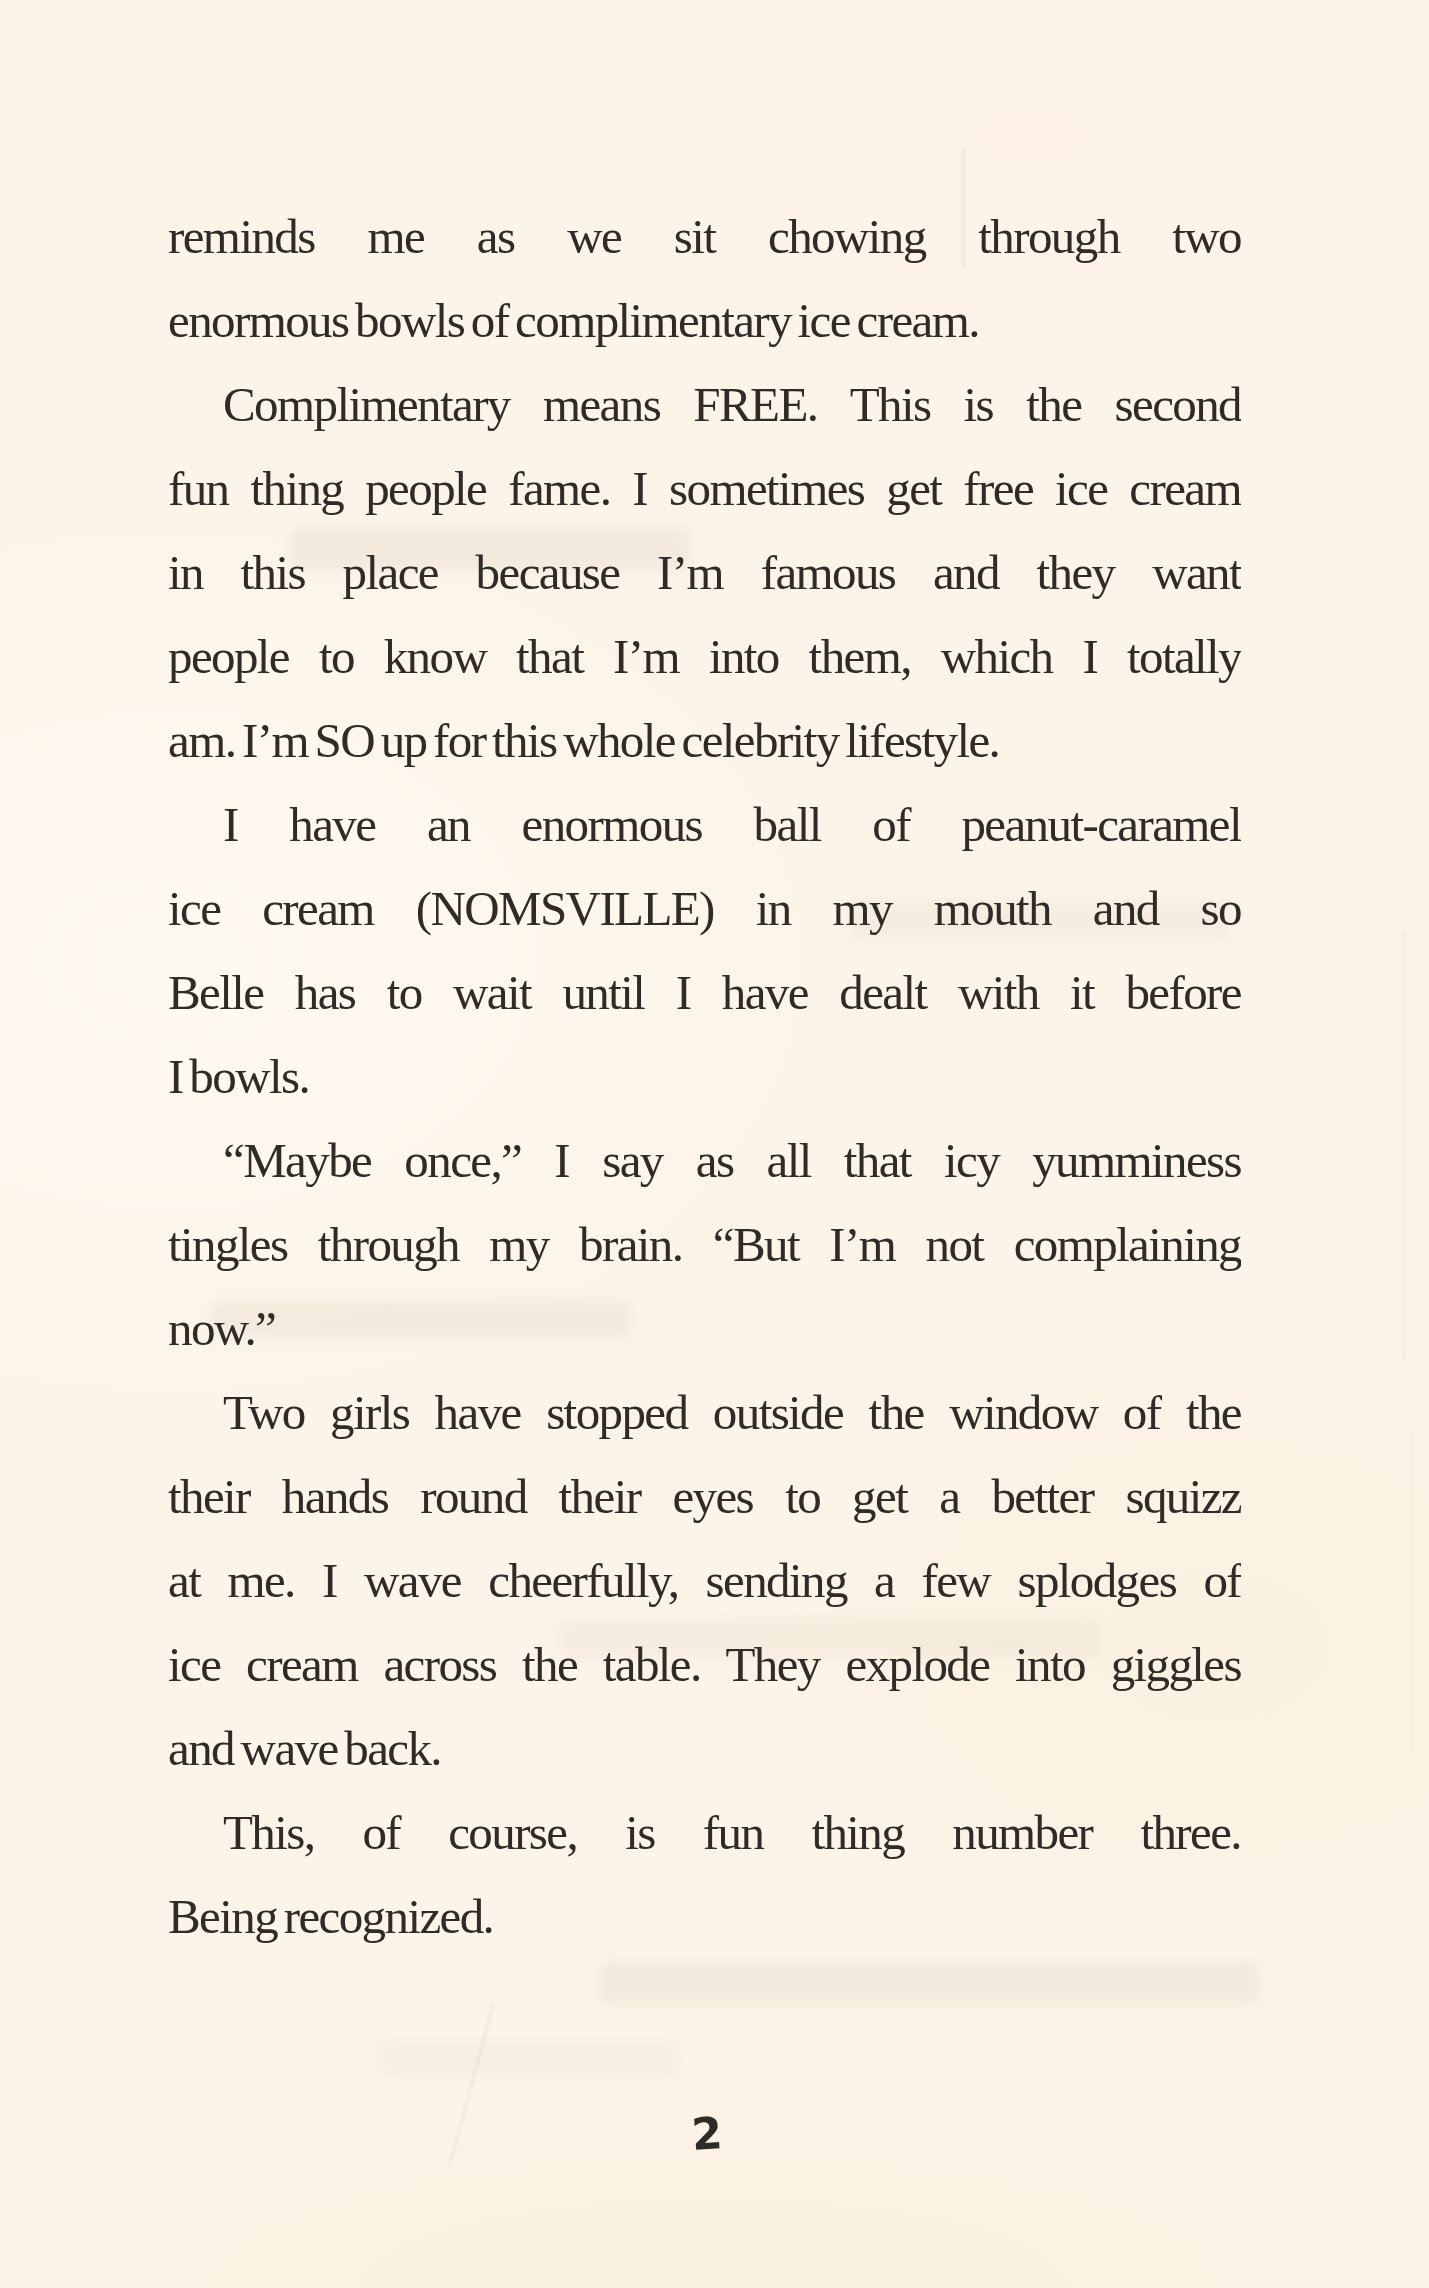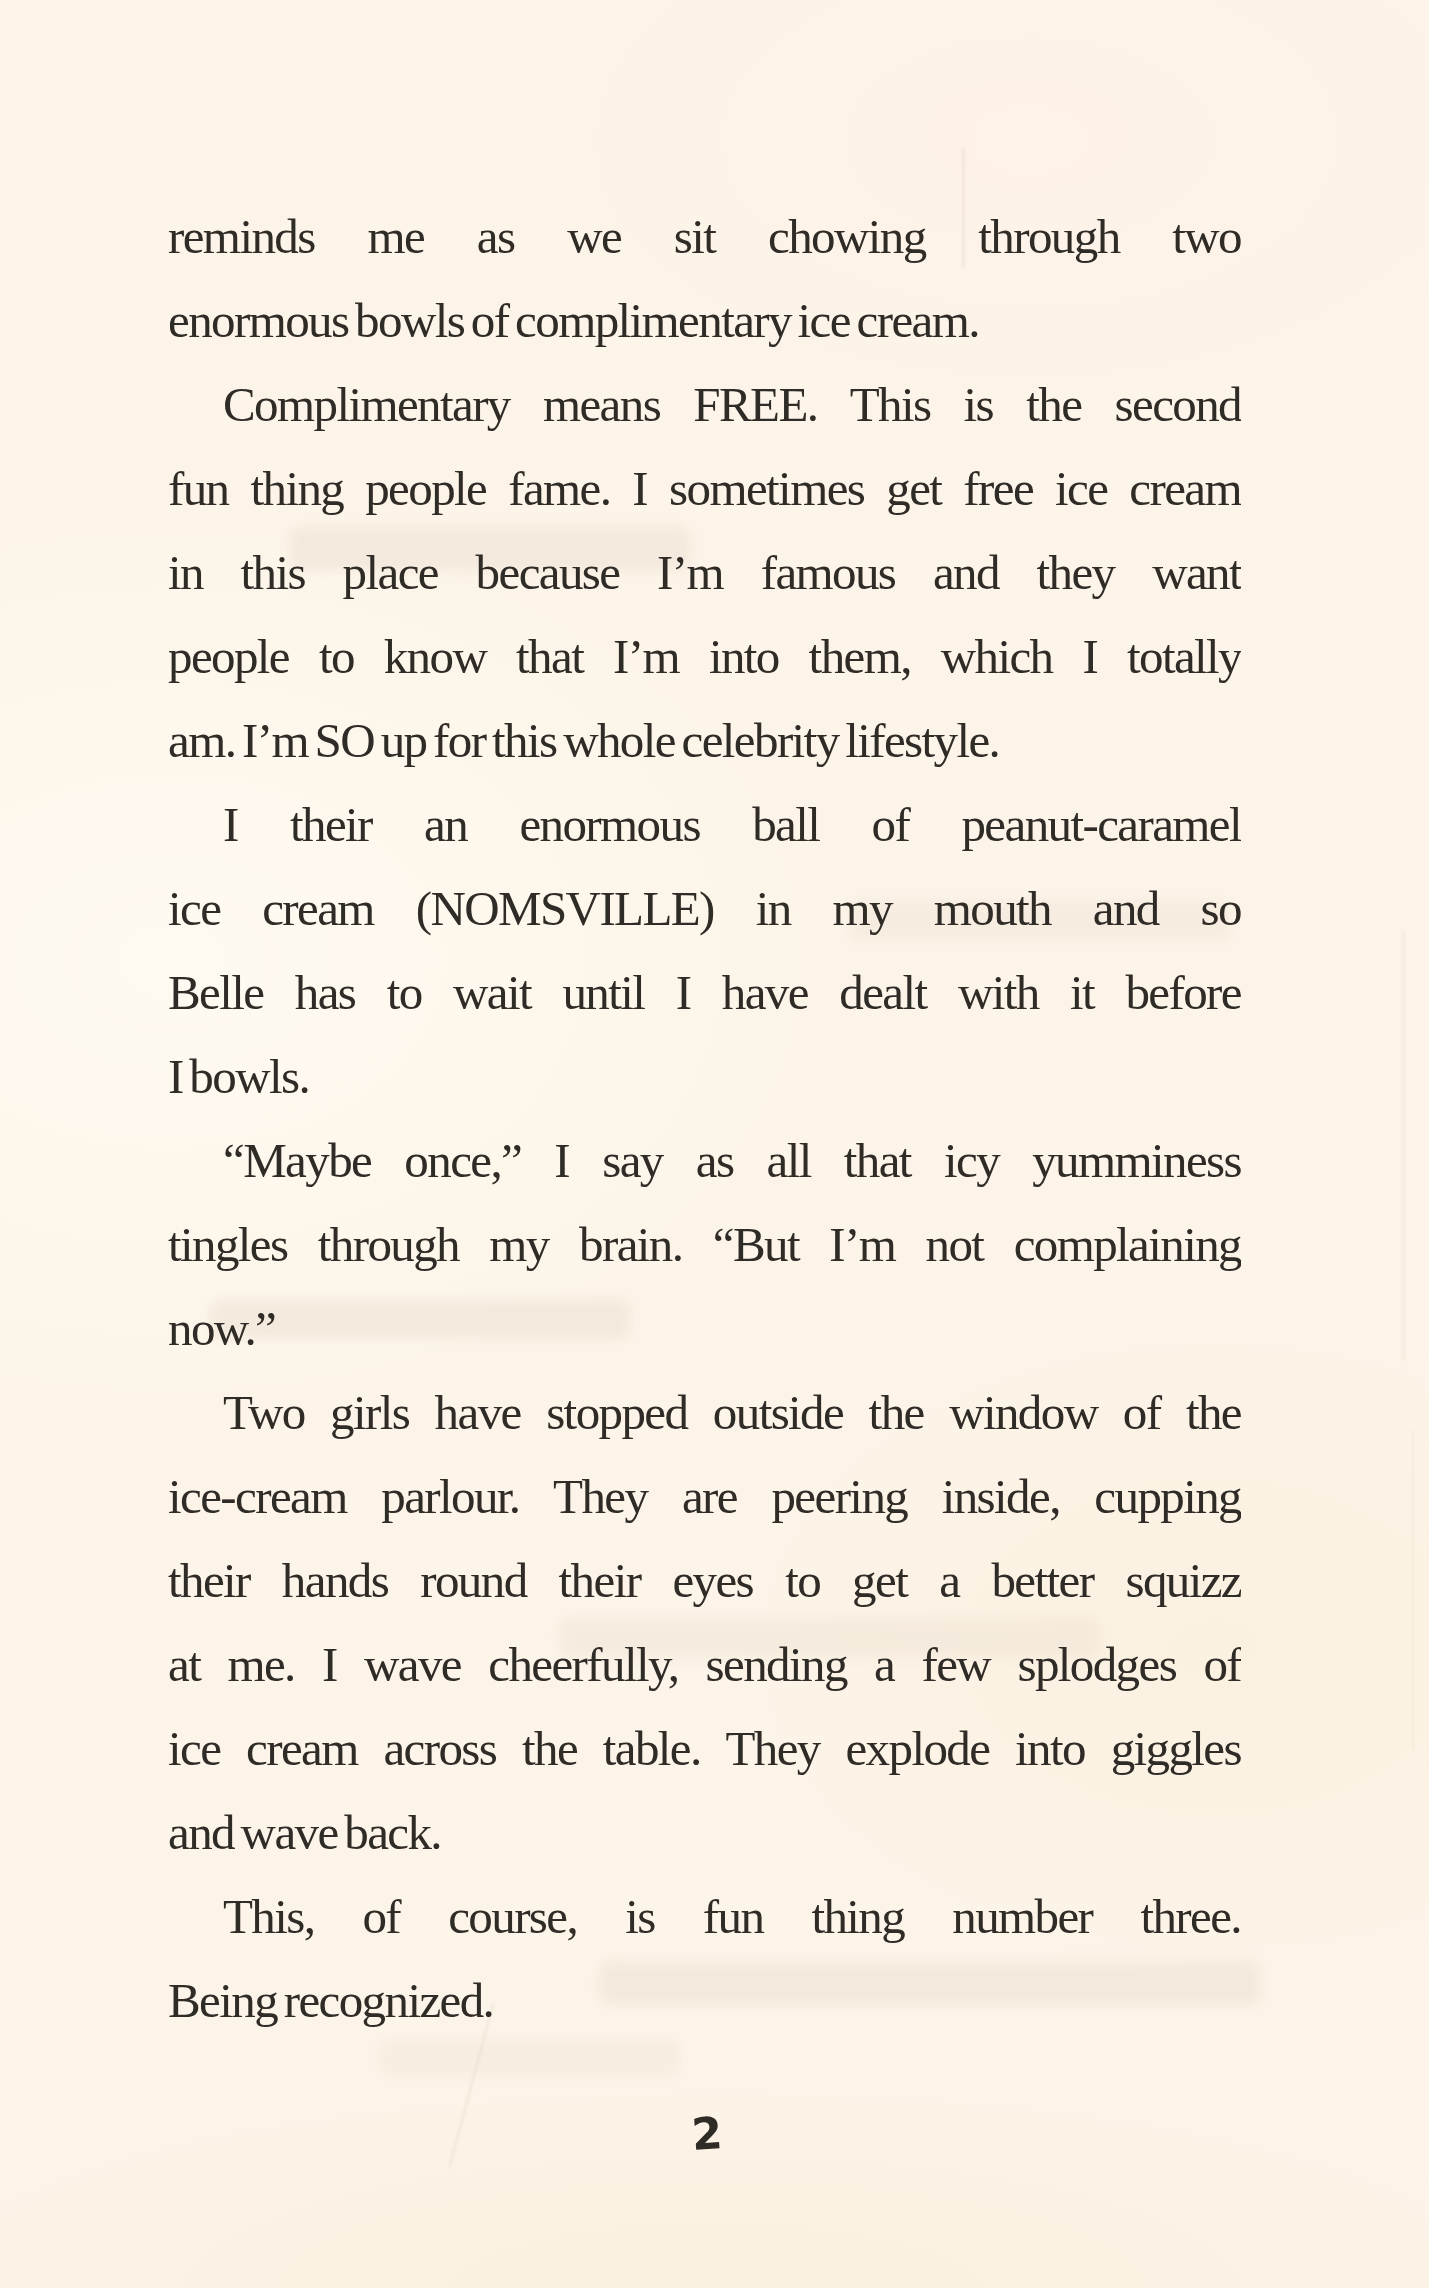--- a/index.html
+++ b/index.html
@@ -89,29 +89,28 @@
   <div class="crease" style="left:470px; top:2000px; width:3px; height:170px; transform:rotate(15deg); opacity:.4;"></div>
 
   <div class="text-block">
       <div class="line">reminds me as we sit chowing through two</div>
       <div class="line para-end">enormous bowls of complimentary ice cream.</div>
       <div class="line indent">Complimentary means FREE. This is the second</div>
       <div class="line">fun thing people fame. I sometimes get free ice cream</div>
       <div class="line">in this place because I’m famous and they want</div>
       <div class="line">people to know that I’m into them, which I totally</div>
       <div class="line para-end">am. I’m SO up for this whole celebrity lifestyle.</div>
-      <div class="line indent">I their an enormous ball of peanut-caramel</div>
+      <div class="line indent">I have an enormous ball of peanut-caramel</div>
       <div class="line">ice cream (NOMSVILLE) in my mouth and so</div>
       <div class="line">Belle has to wait until I have dealt with it before</div>
       <div class="line para-end">I bowls.</div>
       <div class="line indent">“Maybe once,” I say as all that icy yumminess</div>
       <div class="line">tingles through my brain. “But I’m not complaining</div>
       <div class="line para-end">now.”</div>
       <div class="line indent">Two girls have stopped outside the window of the</div>
-      <div class="line">ice-cream parlour. They are peering inside, cupping</div>
       <div class="line">their hands round their eyes to get a better squizz</div>
       <div class="line">at me. I wave cheerfully, sending a few splodges of</div>
       <div class="line">ice cream across the table. They explode into giggles</div>
       <div class="line para-end">and wave back.</div>
       <div class="line indent">This, of course, is fun thing number three.</div>
       <div class="line para-end">Being recognized.</div>
     </div>
 
   <div class="page-number">2</div>
 

